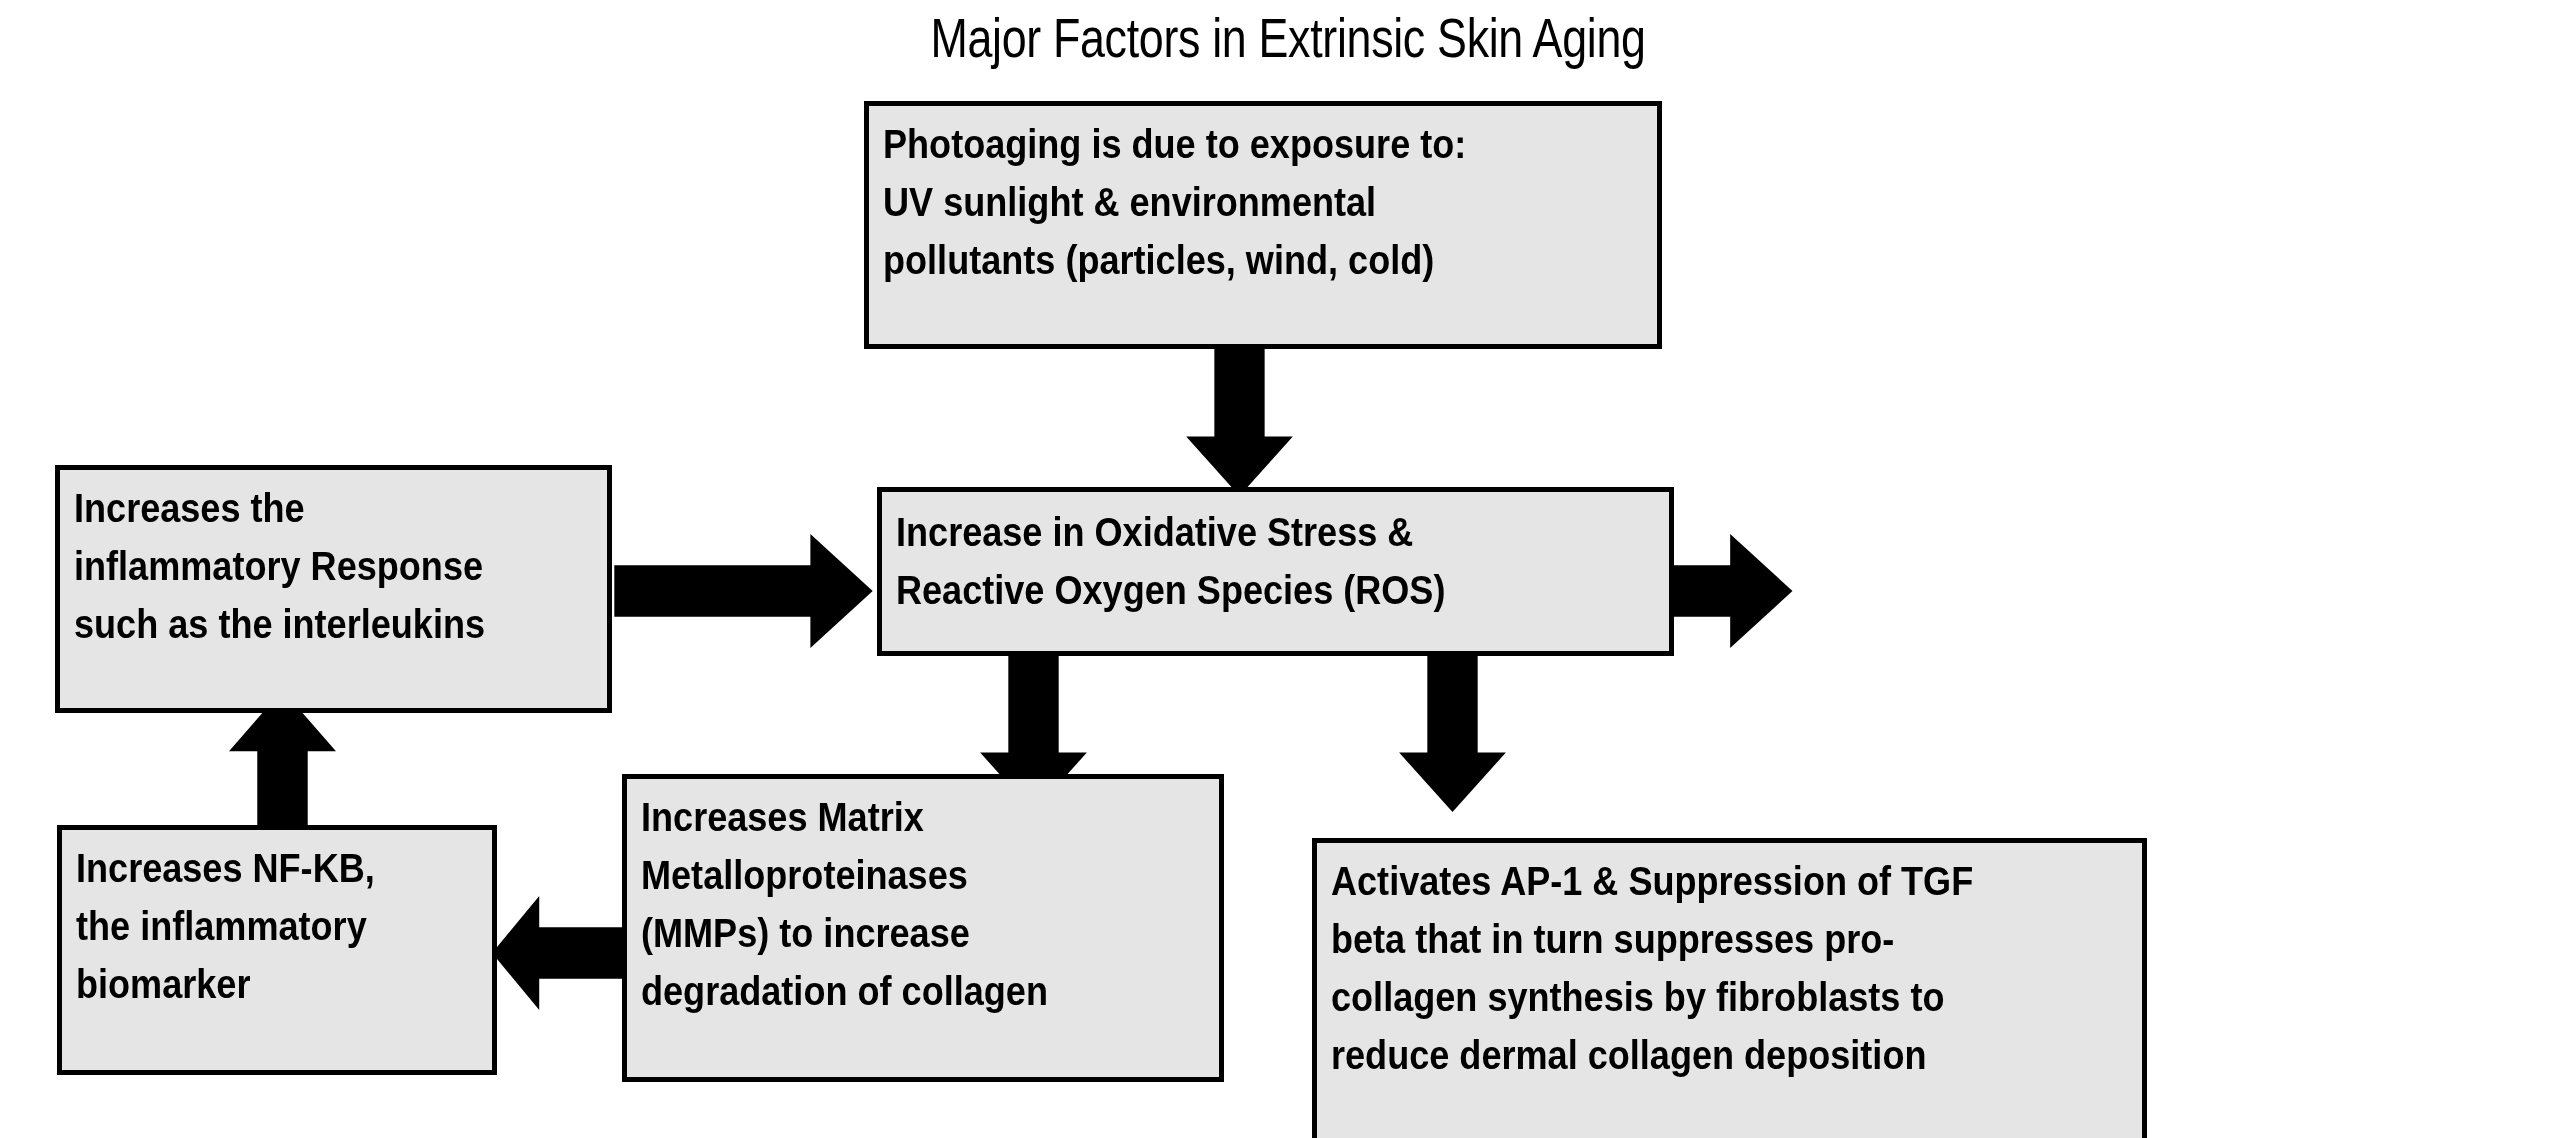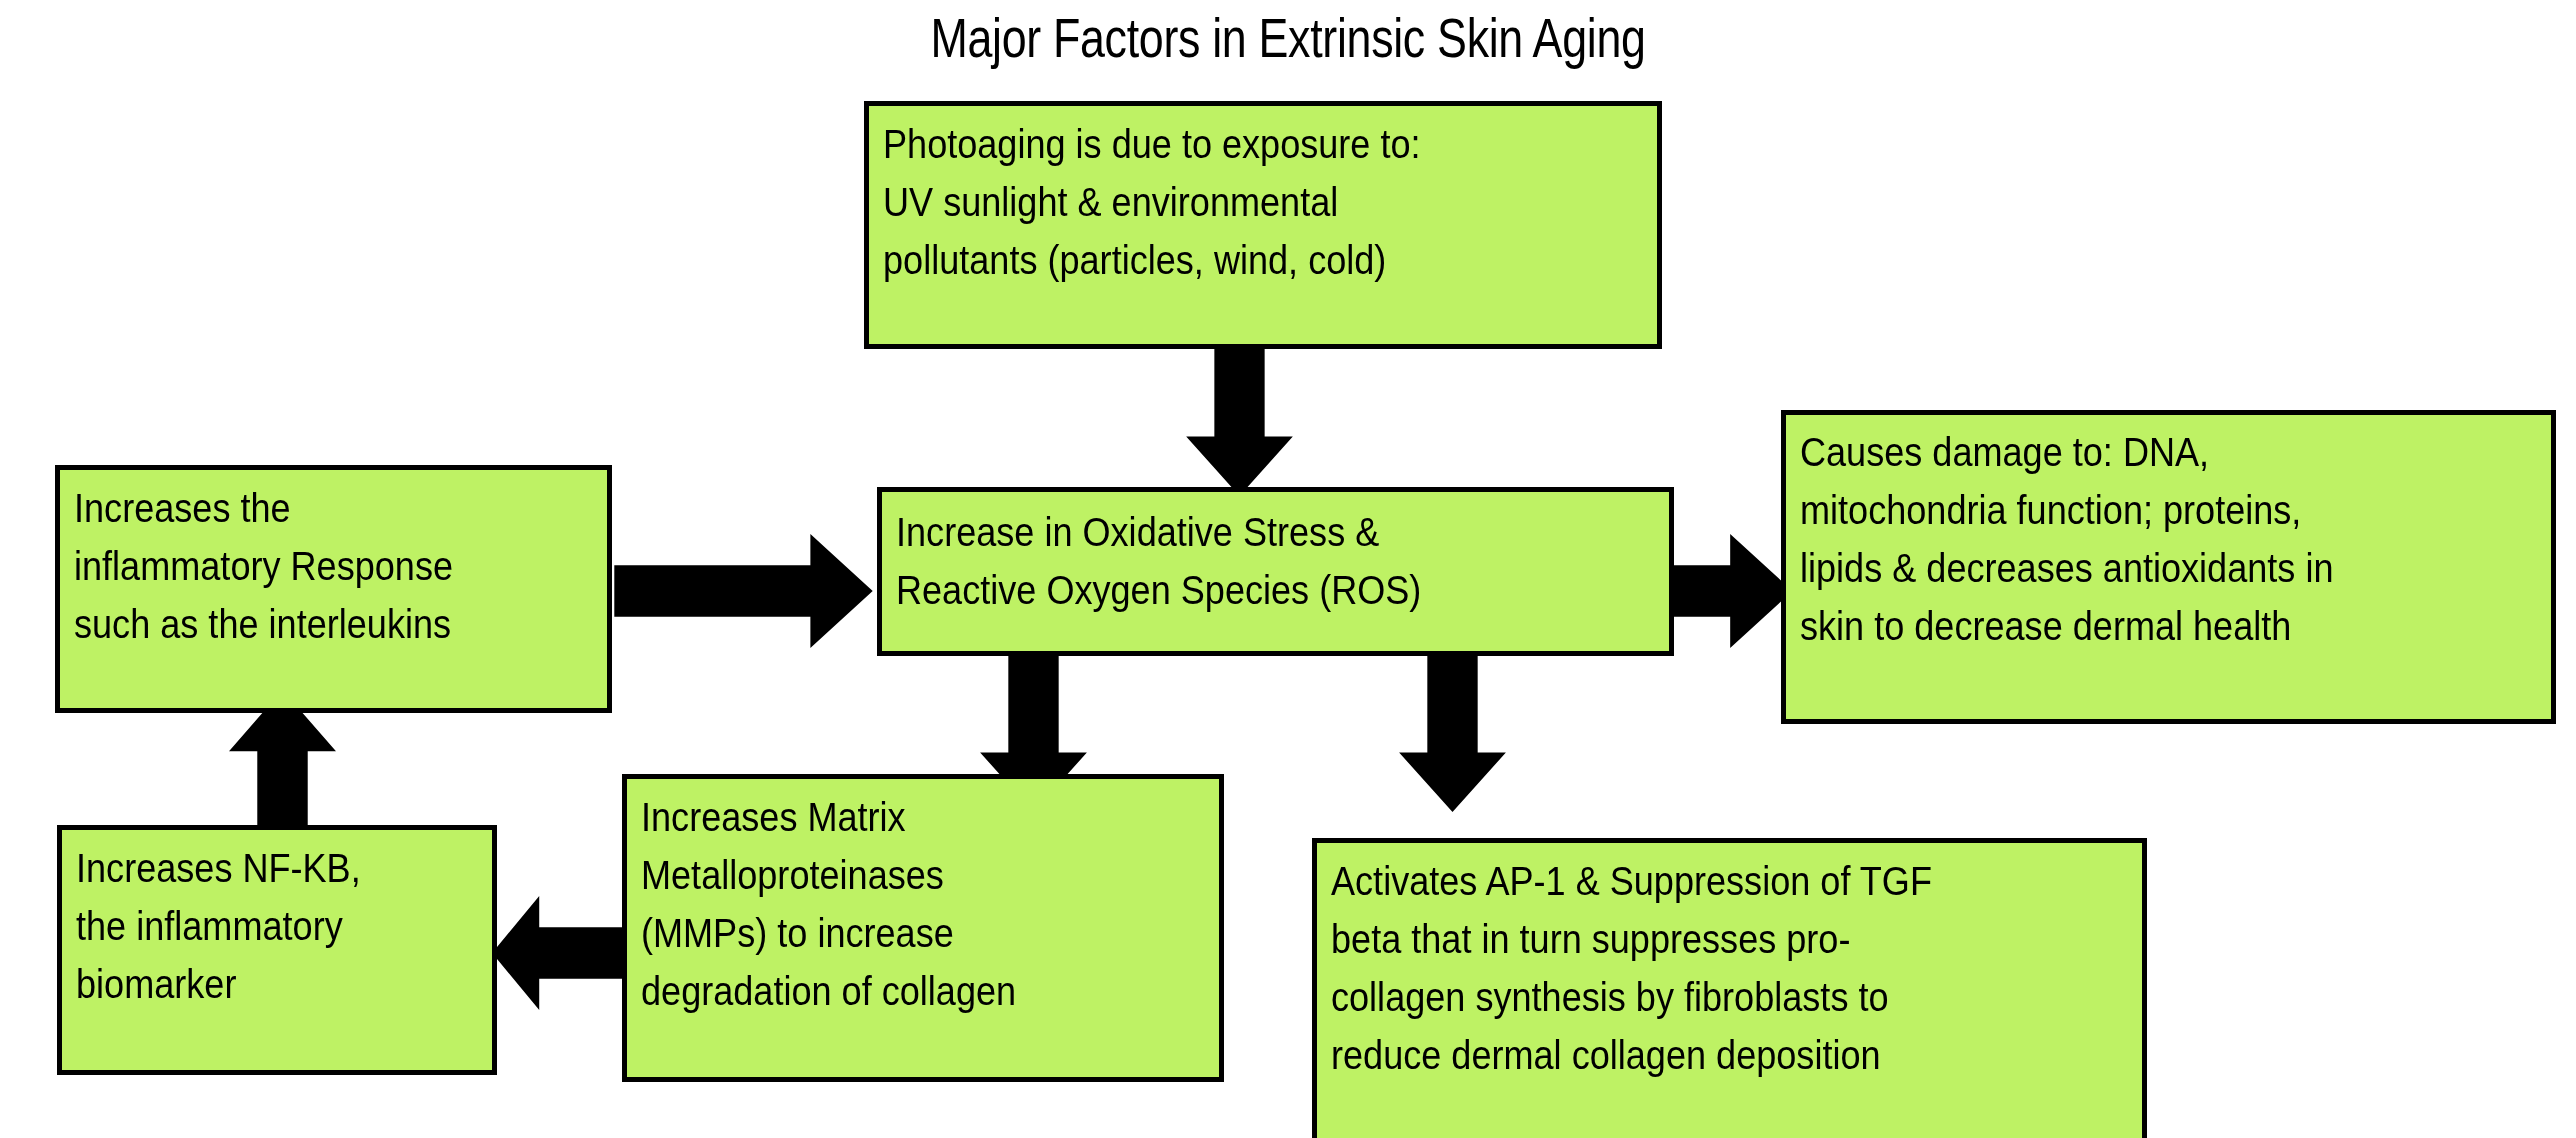--- a/index.html
+++ b/index.html
@@ -28,23 +28,24 @@
     color: #000000;
     letter-spacing: -0.4px;
     transform: scaleX(0.80);
     transform-origin: center top;
     white-space: nowrap;
   }
   .node {
     position: absolute;
     box-sizing: border-box;
     border: 5.3px solid #000000;
-    background: #bef264;
+    background: #e5e5e5;
     color: #000000;
     z-index: 5;
+    font-weight: bold;
   }
   .node-text {
     position: absolute;
     left: 13.7px;
     top: 9.2px;
     right: 4.6px;
     font-size: 41px;
     line-height: 58px;
     color: #000000;
     white-space: pre-line;
@@ -116,26 +117,20 @@
     <div class="node-text" style="width:625px;">Increases the
 inflammatory Response
 such as the interleukins</div>
   </div>
 
   <div class="node" style="left:877px; top:487px; width:797px; height:169px;">
     <div class="node-text" style="width:877px; top:10.7px;">Increase in Oxidative Stress &amp;
 Reactive Oxygen Species (ROS)</div>
   </div>
 
-  <div class="node" style="left:1781px; top:410px; width:775px; height:314px;">
-    <div class="node-text" style="width:862px; top:7.6px;">Causes damage to: DNA,
-mitochondria function; proteins,
-lipids &amp; decreases antioxidants in
-skin to decrease dermal health</div>
-  </div>
 
   <div class="node" style="left:57px; top:825px; width:440px; height:250px;">
     <div class="node-text" style="width:488px;">Increases NF-KB,
 the inflammatory
 biomarker</div>
   </div>
 
   <div class="node" style="left:622px; top:774px; width:602px; height:308px;">
     <div class="node-text" style="width:671px;">Increases Matrix
 Metalloproteinases

